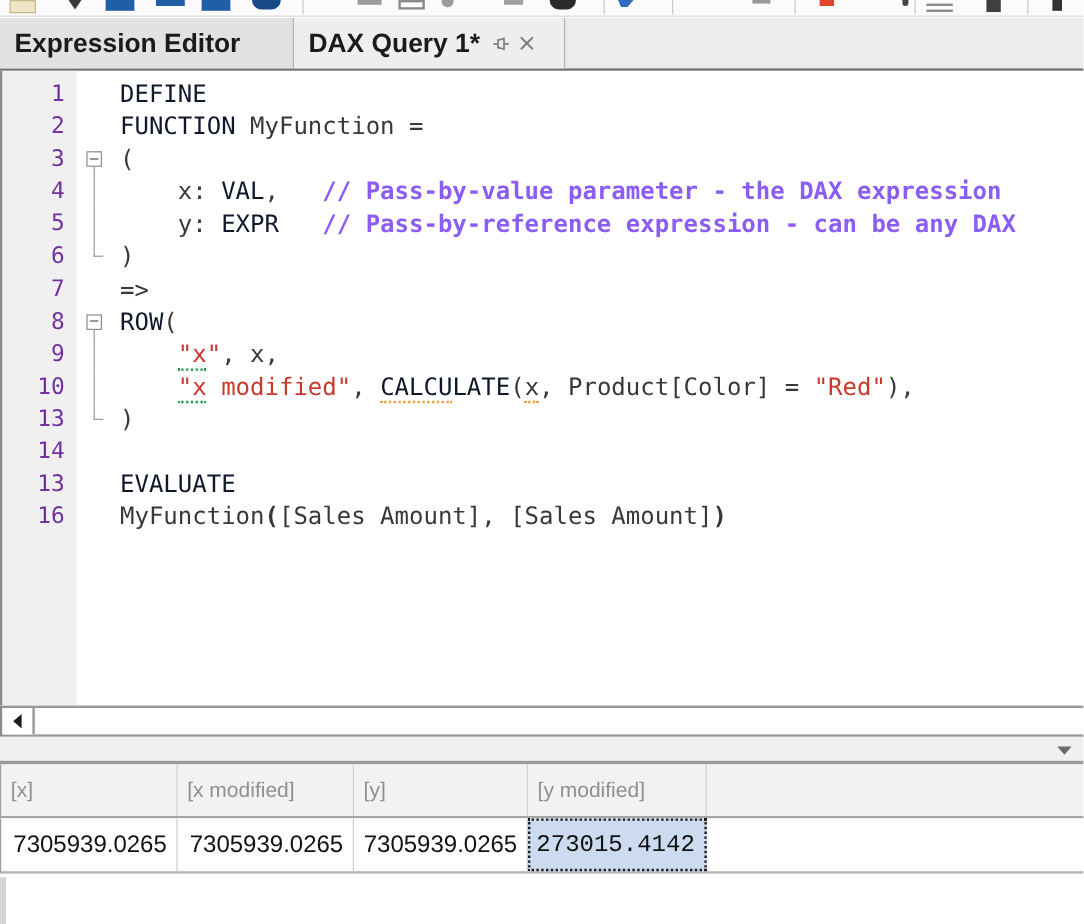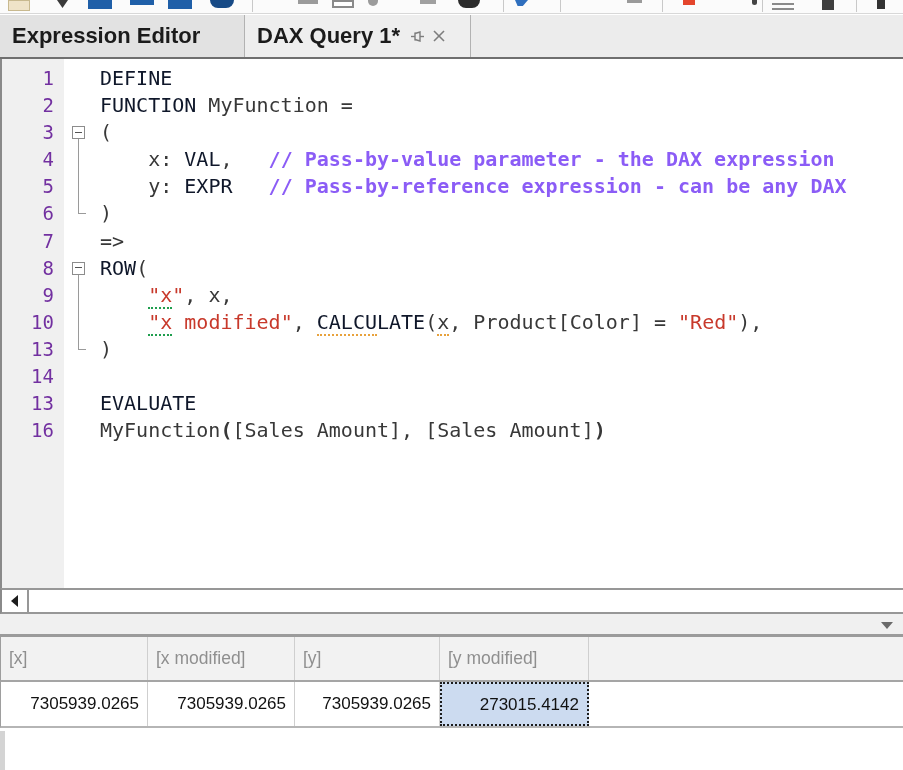--- a/index.html
+++ b/index.html
@@ -47,21 +47,21 @@
   .tri-left{width:0;height:0;border:6px solid transparent;border-right:7px solid #1d1d1d;border-left:none;}
   
   #band{position:absolute;left:0;top:614px;width:903px;height:23px;background:#f0f0f0;border-bottom:3px solid #9b9b9b;box-sizing:border-box;}
   .tri-down{position:absolute;right:10px;top:8px;width:0;height:0;border:6px solid transparent;border-top:7px solid #6a6a6a;border-bottom:none;}
   
   #grid{position:absolute;left:0;top:637px;width:903px;}
   #grid-header{display:flex;height:45px;background:#f2f2f2;border-bottom:2px solid #a5a5a5;border-left:1px solid #9e9e9e;box-sizing:border-box;}
   .hcell{box-sizing:border-box;border-right:1px solid #cfcfcf;color:#8f8f8f;font-size:17.5px;line-height:43px;padding-left:8px;white-space:nowrap;overflow:hidden;}
   .hfill{flex:1;border-right:none;}
   #grid-row{display:flex;height:46px;background:#fff;border-bottom:2px solid #b5b5b5;border-left:1px solid #9e9e9e;box-sizing:border-box;}
-  .rcell{box-sizing:border-box;border-right:1px solid #cfcfcf;color:#111;font-size:17px;line-height:44px;text-align:right;padding-right:8px;white-space:nowrap;}
+  .rcell{box-sizing:border-box;border-right:1px solid #cfcfcf;color:#111;font-size:20px;line-height:44px;text-align:right;padding-right:8px;white-space:nowrap;}
   .rcell.sel{background:#ccdbf0;border:2px dotted #1c1c1c;line-height:42px;}
   .rfill{flex:1;border-right:none;}
   #left-stub{position:absolute;left:0;top:731px;width:5px;height:39px;background:#d4d4d4;}
 </style>
 </head>
 <body>
 
 <div id="toolbar-strip">
   <div class="frag" style="left:8px;width:22px;height:11px;background:#efe3c8;border:1px solid #c8b98f;box-sizing:border-box;"></div>
   <div class="frag" style="left:57px;width:11px;height:8px;background:#3a3a3a;clip-path:polygon(50% 100%,0 0,100% 0);"></div>
@@ -226,17 +226,17 @@
       <div class="hcell" style="width: 147px;">[x]</div>
       <div class="hcell" style="width: 147px;">[x modified]</div>
       <div class="hcell" style="width: 145px;">[y]</div>
       <div class="hcell" style="width: 149px;">[y modified]</div>
       <div class="hcell hfill"></div>
     </div>
   <div id="grid-row">
       <div class="rcell" style="width: 147px;">7305939.0265</div>
       <div class="rcell" style="width: 147px;">7305939.0265</div>
       <div class="rcell" style="width: 145px;">7305939.0265</div>
-      <div class="rcell sel" style="width: 149px;">273015.4142</div>
+      <div class="rcell sel" style="width: 149px; font-family: Liberation Mono, monospace;">273015.4142</div>
       <div class="rcell rfill"></div>
     </div>
 </div>
 <div id="left-stub"></div>
 
 </body></html>

